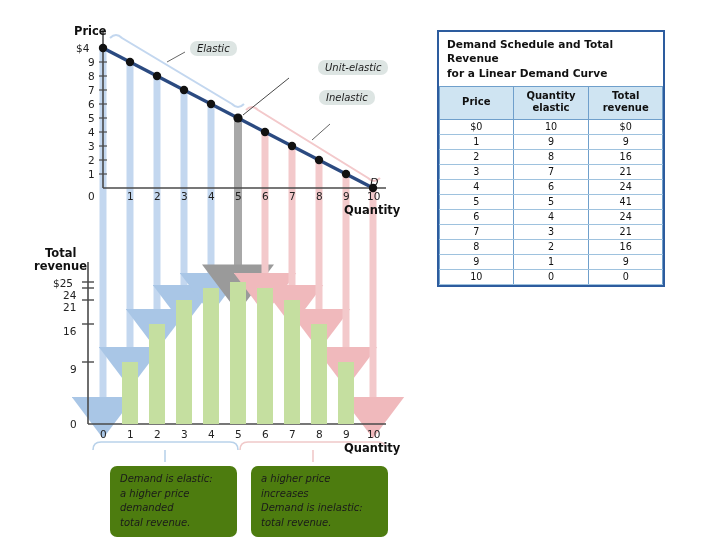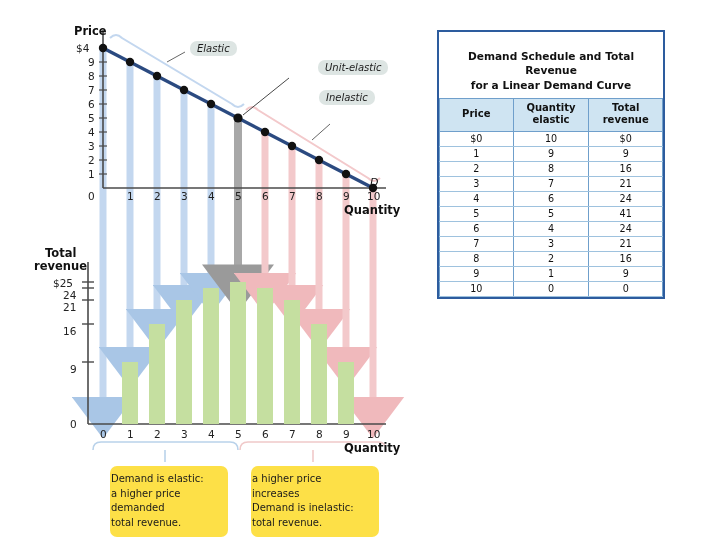--- a/index.html
+++ b/index.html
@@ -17,33 +17,33 @@
   .tick{font-size:10.5px;color:#222;}
   .curve-label{font-size:10.5px;font-style:italic;color:#111;}
 
   .tag{
     position:absolute;background:#dde5e3;border-radius:7px;
     padding:2px 7px 2px 7px;font-size:10px;font-style:italic;color:#1a1a1a;
     white-space:nowrap;
   }
 
   .callout{
-    position:absolute;background:#fde047;border-radius:7px;
-    padding:6px 9px 7px 1px;font-size:10px;
+    position:absolute;background:#4d7c0f;border-radius:7px;
+    padding:6px 9px 7px 10px;font-size:10px;font-style:italic;
     color:#1a1a1a;line-height:1.45;
   }
 
   
   .table-box{
     position:absolute;left:437px;top:30px;width:228px;
     border:2px solid #2d5c9e;background:#ffffff;box-sizing:border-box;
   }
   .table-title{
-    text-align:center;font-weight:bold;font-size:10.6px;color:#111;
-    padding:17px 8px 6px 8px;line-height:1.35;
+    font-weight:bold;font-size:10.6px;color:#111;
+    padding:5px 8px 6px 8px;line-height:1.35;
   }
   table{border-collapse:collapse;width:100%;}
   th{
     background:#cfe4f2;border:1px solid #6f9fcb;
     font-size:10px;font-weight:bold;color:#111;
     padding:3px 2px 4px 2px;line-height:1.25;text-align:center;
   }
   td{
     border:1px solid #9ec2de;border-left:1px solid #6f9fcb;border-right:1px solid #6f9fcb;
     font-size:9.6px;color:#111;text-align:center;padding:1.5px 2px;

